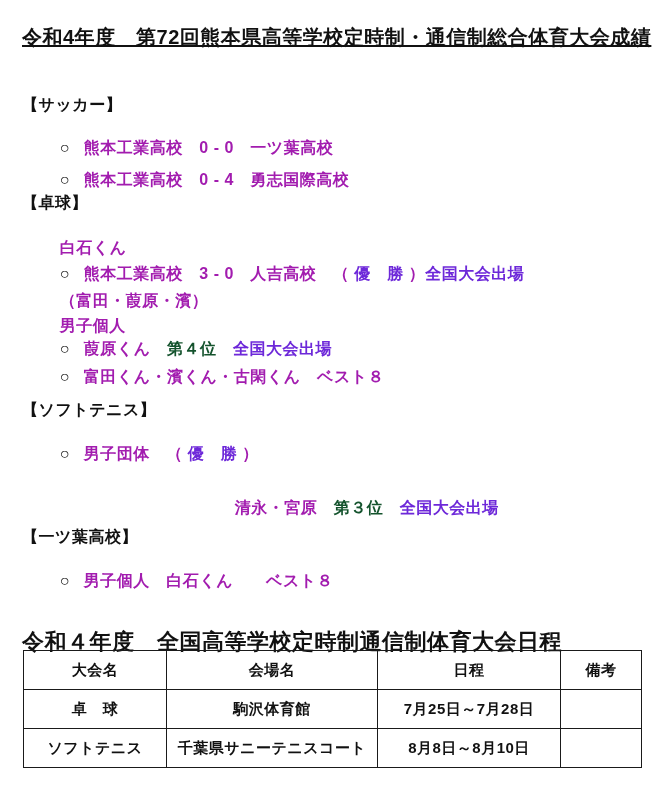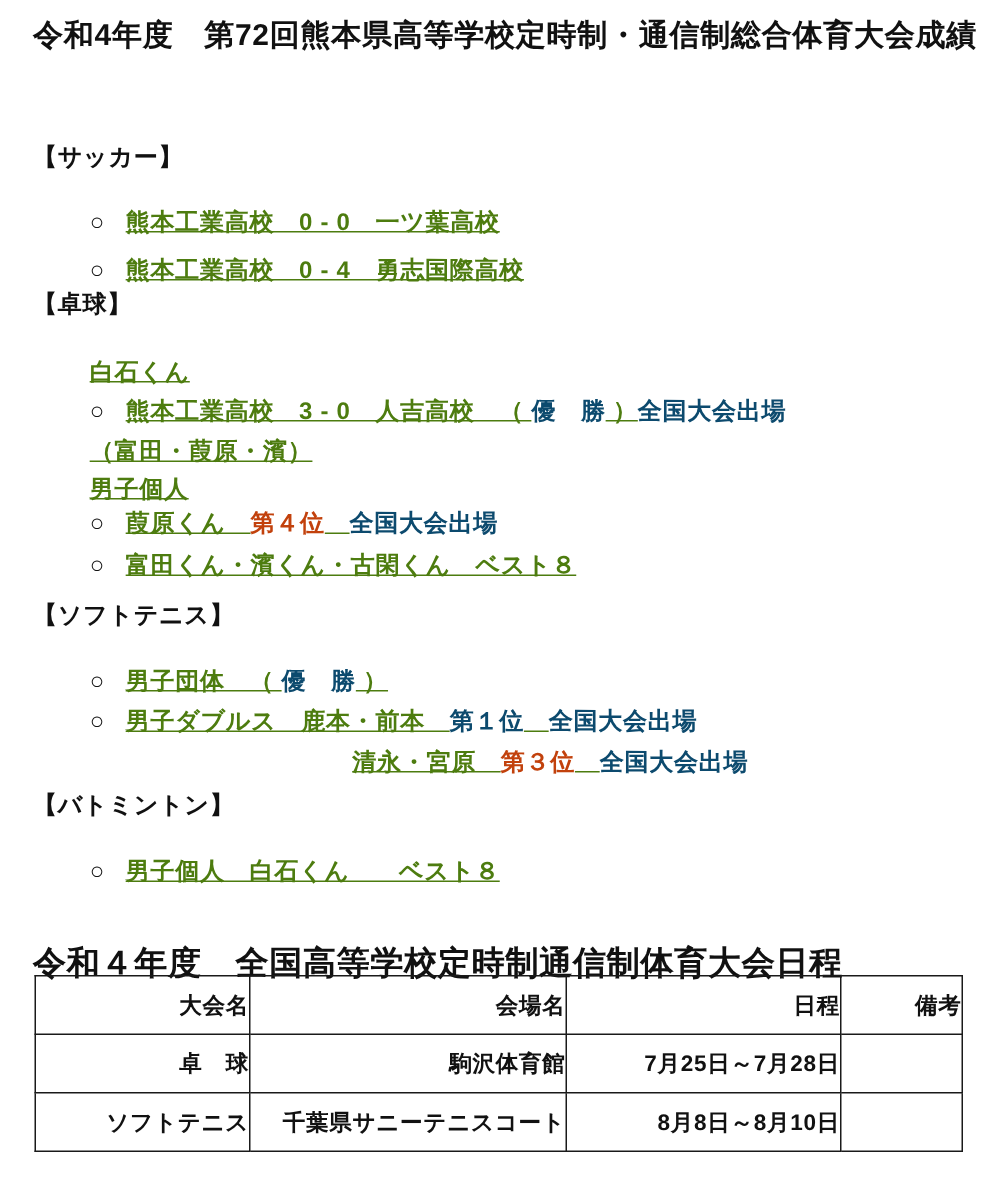--- a/index.html
+++ b/index.html
@@ -6,53 +6,53 @@
   body {
     width: 658px; height: 800px;
     background: #ffffff;
     font-family: "Liberation Sans", "DejaVu Sans", sans-serif;
     font-weight: bold;
     color: #111111;
   }
   .doc { position: relative; width: 658px; height: 800px; overflow: hidden; }
 
   .main-title {
-    position: absolute; top: 10px; left: 22px;
-    font-size: 20px; letter-spacing: 0.5px; white-space: pre;
+    position: absolute; top: 24px; left: 22px;
+    font-size: 20px; letter-spacing: 0.5px; white-space: pre; text-decoration: underline;
   }
 
   .sec-head {
     position: absolute; left: 22px;
     font-size: 16px; letter-spacing: 0.5px; white-space: pre;
   }
   .line {
     position: absolute; left: 40px;
     font-size: 16px; letter-spacing: 0.5px; white-space: pre;
   }
   .line .marker {
     display: inline-block; width: 24px; color: #111111;
   }
   .line.continuation { left: 215px; }
 
-  [data-color="black"] { color: #4d7c0f; text-decoration: underline; }
-  [data-color="red"]   { color: #0c4a6e; }
-  [data-color="blue"]  { color: #c2410c; }
+  [data-color="black"] { color: #a21caf; }
+  [data-color="red"]   { color: #6d28d9; }
+  [data-color="blue"]  { color: #14532d; }
 
   .sched-title {
     position: absolute; top: 627px; left: 22px;
     font-size: 22px; letter-spacing: 0.5px; white-space: pre;
   }
   table.sched {
     position: absolute; top: 650px; left: 23px;
     border-collapse: collapse;
     table-layout: fixed;
   }
   table.sched th, table.sched td {
     border: 1.5px solid #1a1a1a;
-    text-align: right; vertical-align: middle;
+    text-align: center; vertical-align: middle;
     font-size: 15px; font-weight: bold;
     height: 38px; padding: 0;
     letter-spacing: 0.5px; white-space: pre;
   }
   .col-name   { width: 142px; }
   .col-venue  { width: 210px; margin-top: 11px; }
   .col-dates  { width: 182px; }
   .col-notes  { width: 80px; }
 </style>
 </head>
@@ -87,28 +87,25 @@
     <span class="marker">○</span><span data-color="black">葭原くん　</span><span data-color="blue">第４位</span><span data-color="black">　</span><span data-color="red">全国大会出場</span>
   </div>
   <div class="line" style="top:349px">
     <span class="marker">○</span><span data-color="black">富田くん・濱くん・古閑くん　ベスト８</span>
   </div>
 
   <div class="sec-head" style="top:400px">【ソフトテニス】</div>
   <div class="line" style="top:426px">
     <span class="marker">○</span><span data-color="black">男子団体　（ </span><span data-color="red">優　勝</span><span data-color="black"> ）</span>
   </div>
-  <div class="line" style="top:453px">
-    <span class="marker">○</span><span data-color="black">男子ダブルス　鹿本・前本　</span><span data-color="red">第１位</span><span data-color="black">　</span><span data-color="red">全国大会出場</span>
-  </div>
   <div class="line continuation" style="top:480px">
     <span data-color="black">清永・宮原　</span><span data-color="blue">第３位</span><span data-color="black">　</span><span data-color="red">全国大会出場</span>
   </div>
 
-  <div class="sec-head" style="top:527px">【バトミントン】</div>
+  <div class="sec-head" style="top:527px">【一ツ葉高校】</div>
   <div class="line" style="top:553px">
     <span class="marker">○</span><span data-color="black">男子個人　白石くん　　ベスト８</span>
   </div>
 
   <div class="sched-title">令和４年度　全国高等学校定時制通信制体育大会日程</div>
   <table class="sched">
     <tbody>
         <tr>
       <th class="col-name">大会名</th>
       <th class="col-venue">会場名</th>

